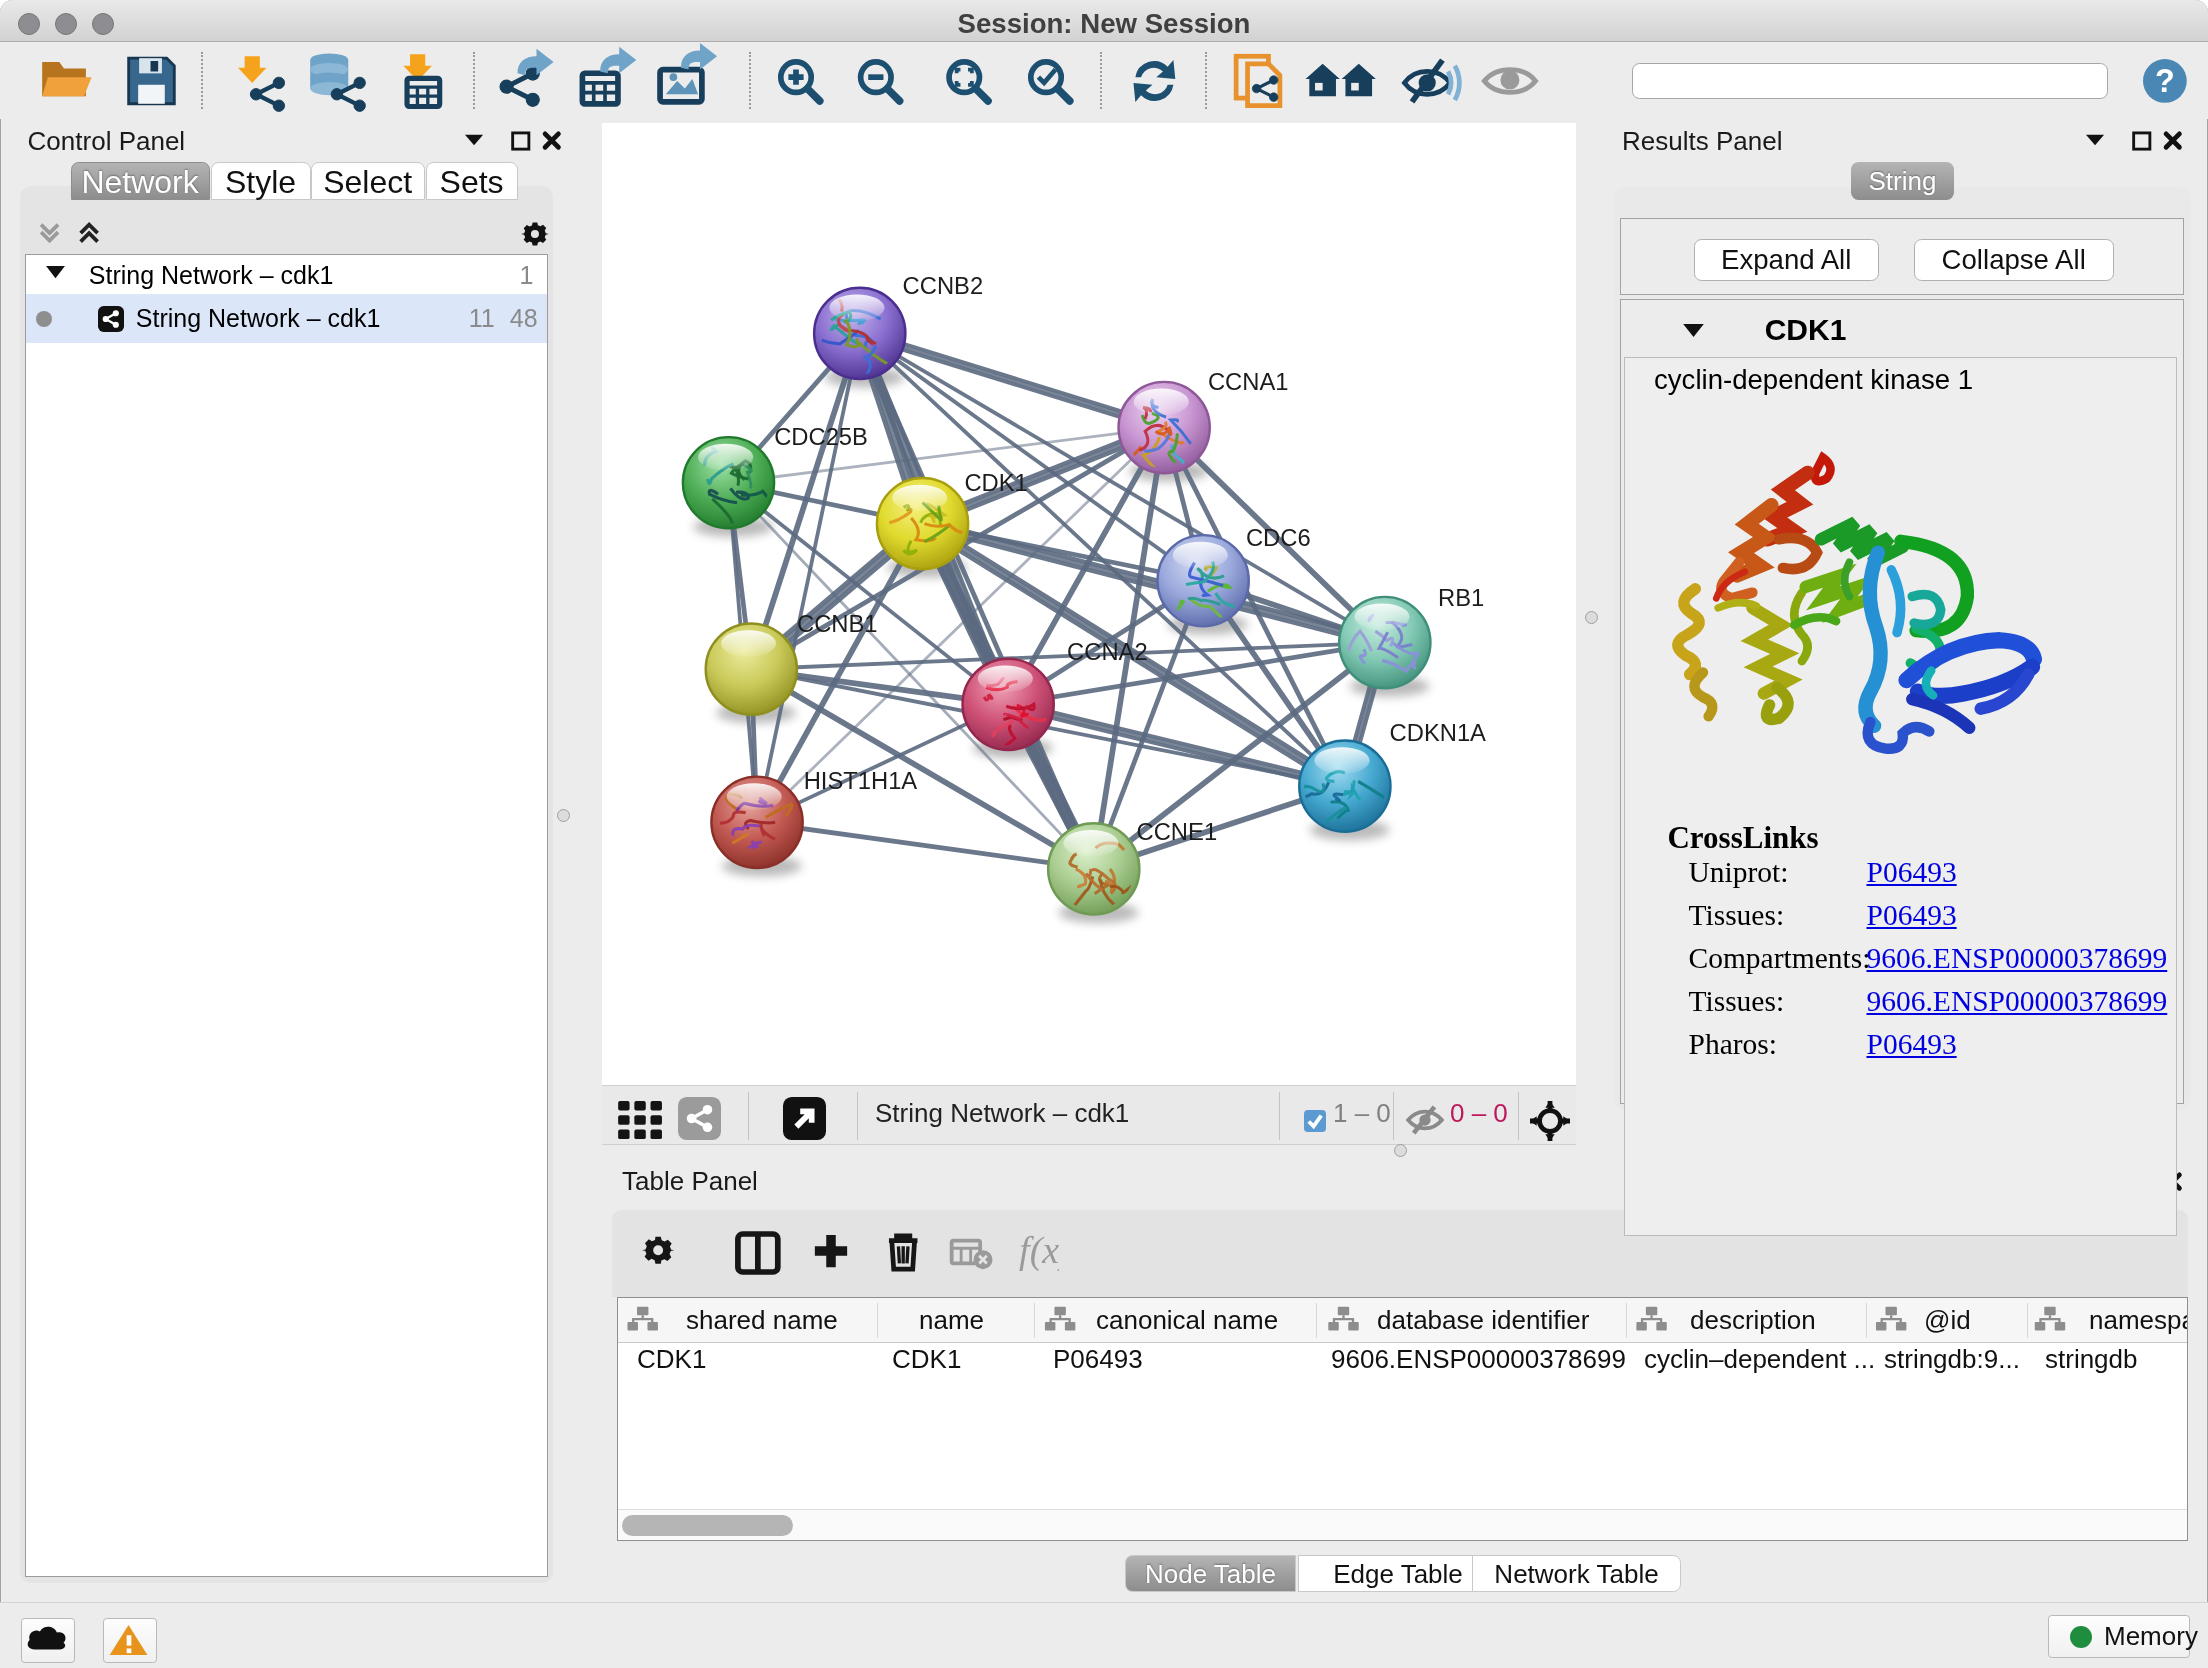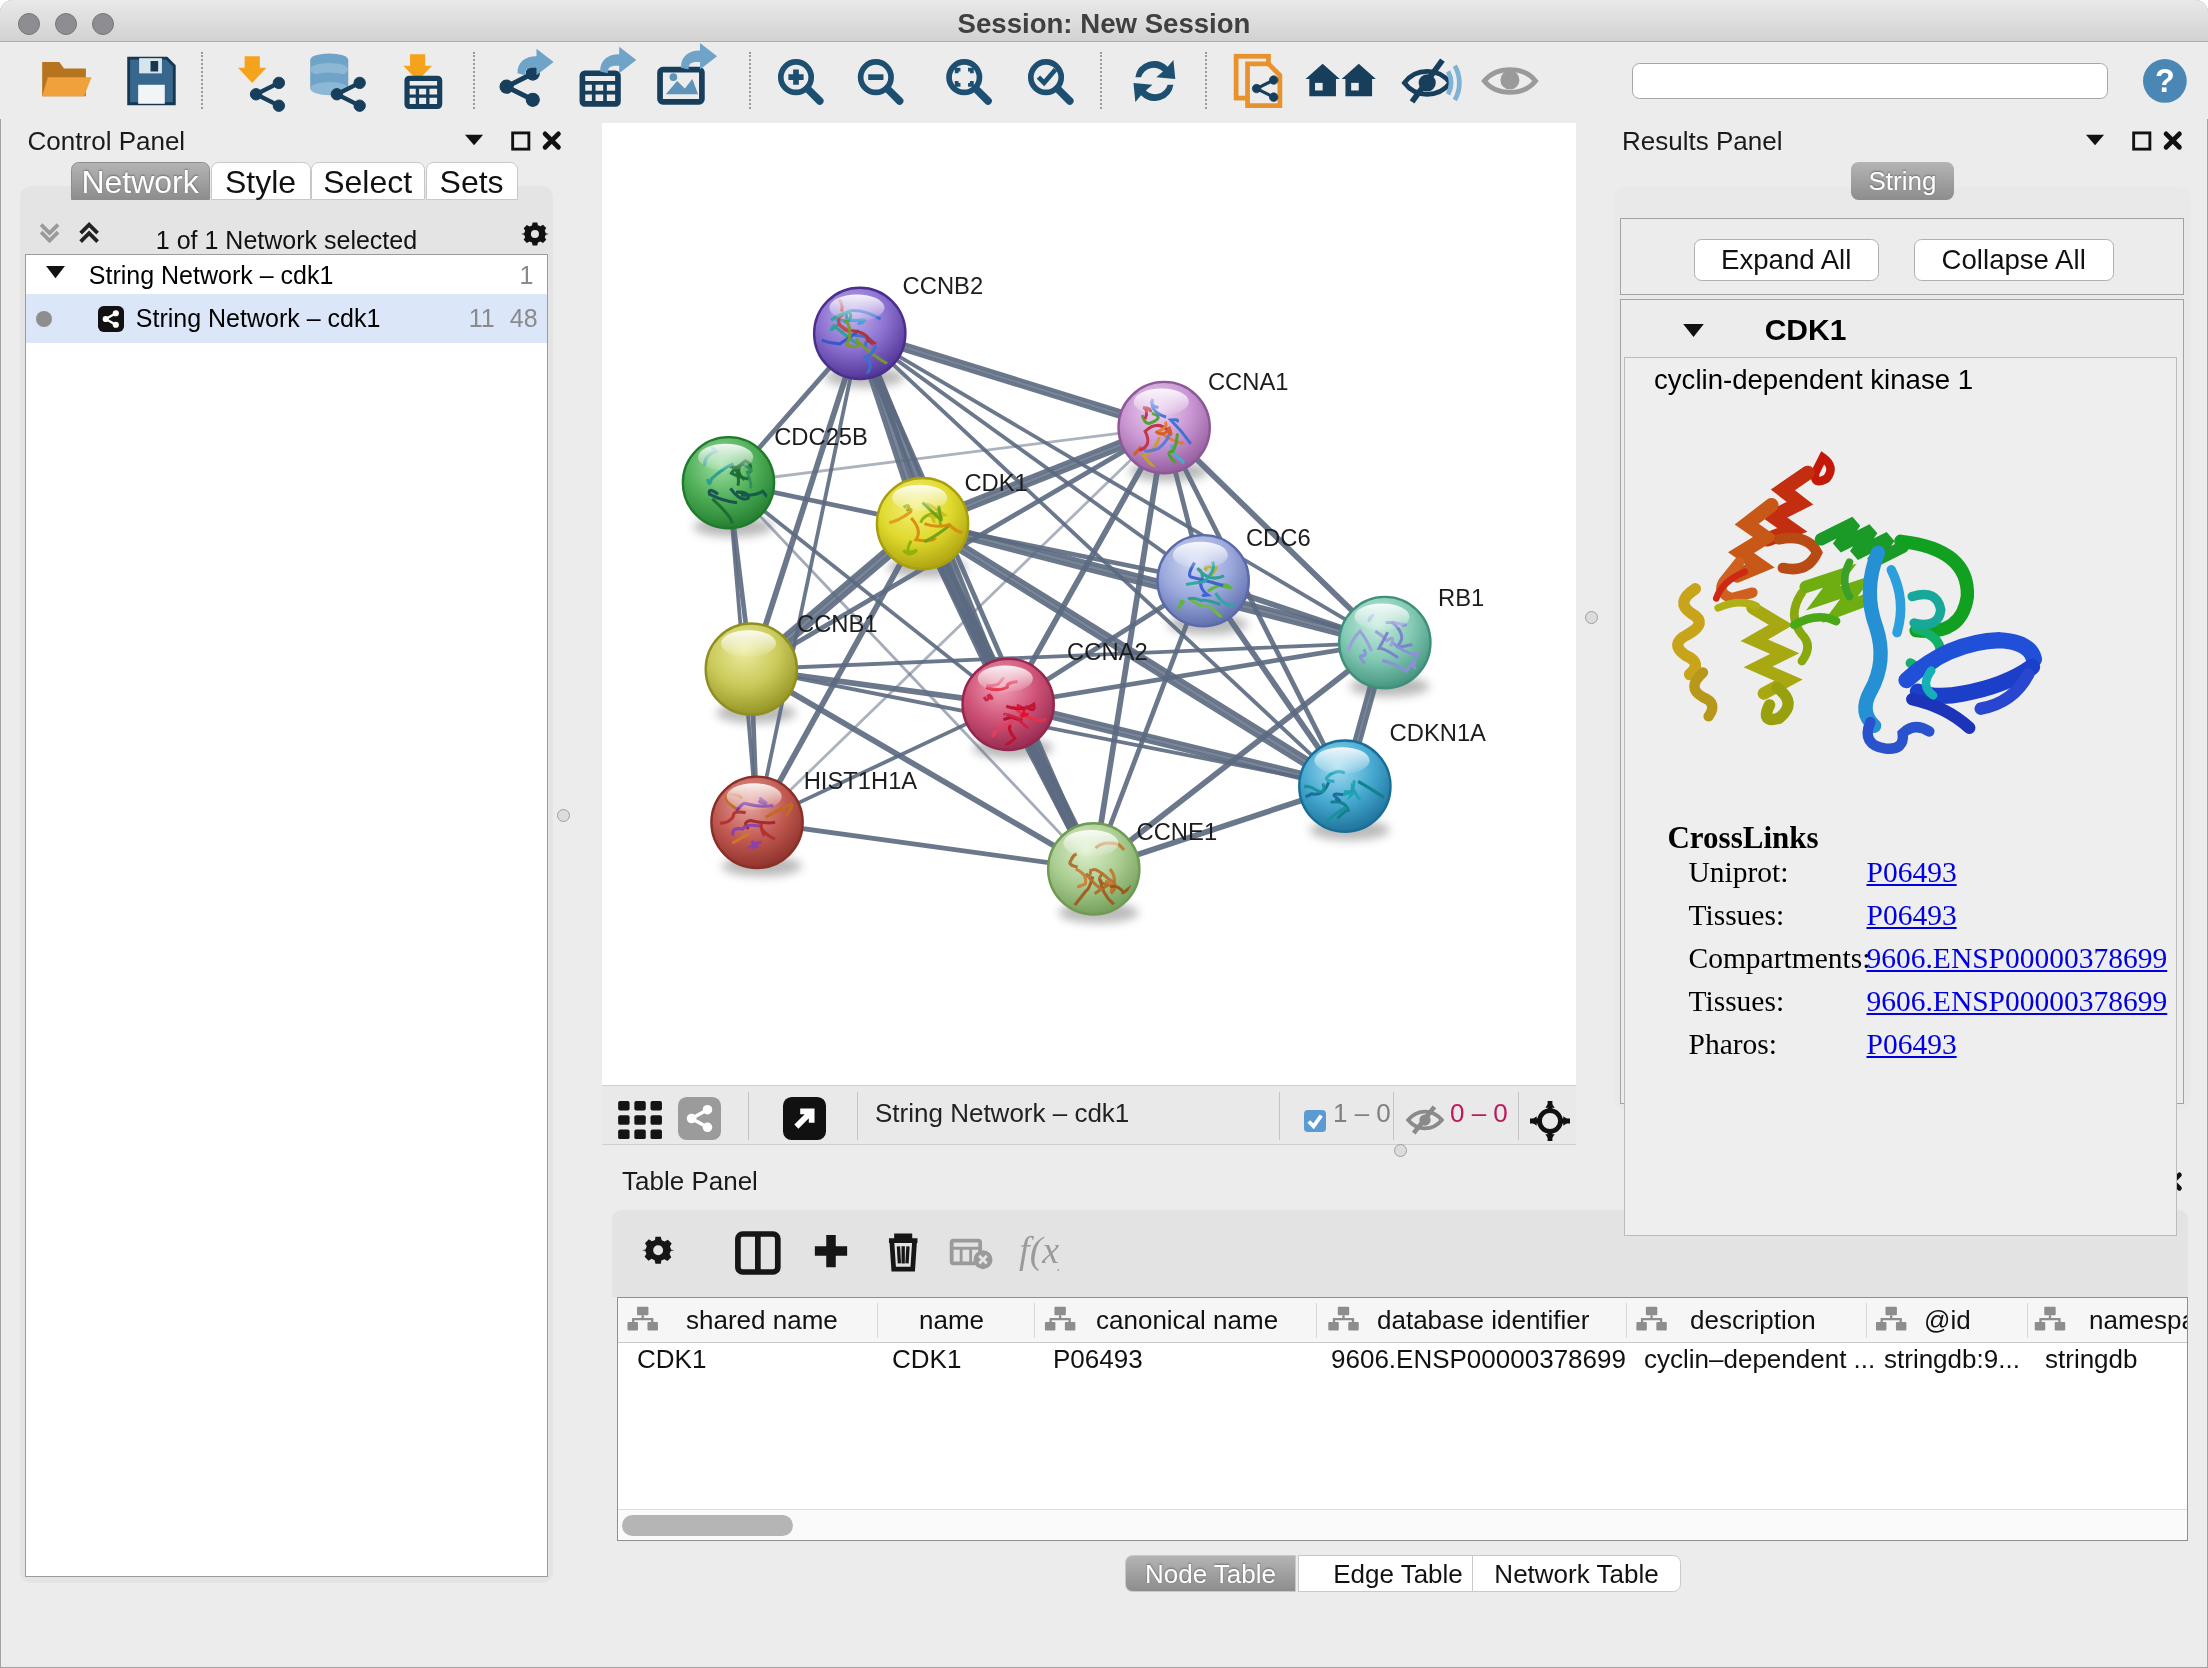--- a/index.html
+++ b/index.html
@@ -244,21 +244,20 @@
     <div class="wicons" style="position:absolute;left:457px;top:10.5px"><svg width="102" height="23" viewBox="0 0 107 24">
       <path d="M0 5 L19 5 L9.5 16 Z" fill="#111"></path>
       <rect x="50" y="3" width="17" height="17" fill="none" stroke="#111" stroke-width="3"></rect>
       <path d="M84 4 L98 18 M98 4 L84 18" stroke="#111" stroke-width="5" stroke-linecap="round"></path>
     </svg></div>
     <div class="tab tabsel" style="left:63px;top:43px;width:139px">Network</div>
     <div class="tab" style="left:203px;top:43px;width:100px">Style</div>
     <div class="tab" style="left:303px;top:43px;width:114px">Select</div>
     <div class="tab" style="left:418px;top:43px;width:92px">Sets</div>
     <div id="ctrlsection">
-      <div id="netheader">1 of 1 Network selected</div>
       <svg style="position:absolute;left:17px;top:33px" width="76" height="32" viewBox="0 0 80 34">
         <path d="M4 6 L13 15 L22 6 M4 14 L13 23 L22 14" stroke="#9a9a9a" stroke-width="4" fill="none"></path>
         <path d="M46 15 L55 6 L64 15 M46 24 L55 15 L64 24" stroke="#222" stroke-width="4" fill="none"></path>
       </svg>
       <svg style="position:absolute;left:500px;top:33px" width="30" height="30" viewBox="0 0 24 24">
         <path fill="#111" d="M12 8.5A3.5 3.5 0 1 0 12 15.5 3.5 3.5 0 1 0 12 8.5zM10 2h4l.6 2.5 2.2.9 2.2-1.3 2.8 2.8-1.3 2.2.9 2.2L24 12l-2.6.6-.9 2.2 1.3 2.2-2.8 2.8-2.2-1.3-2.2.9L14 22h-4l-.6-2.6-2.2-.9-2.2 1.3-2.8-2.8 1.3-2.2-.9-2.2L0 12l2.6-.6.9-2.2L2.2 7 5 4.2l2.2 1.3 2.2-.9z" transform="scale(.92) translate(1,1)"></path>
       </svg>
       <div id="netlist">
         <svg style="position:absolute;left:19px;top:8.6px" width="21" height="17" viewBox="0 0 22 18">
             <path d="M1 2 L21 2 L11 15 Z" fill="#111"></path>
@@ -832,14 +831,32 @@
       <div class="rcell" style="left:1427px">stringdb</div>
       <div id="tpscroll">
           <div id="tpthumb"></div>
         </div>
     </div>
     <div class="btab" style="left:535px;width:171px;line-height:37px;background:linear-gradient(#b4b4b4,#8d8d8d);color:#fff;border-radius:7.6px 0 0 7.6px;text-shadow:0 -1px 1.9px rgba(0,0,0,.35)">Node Table</div>
     <div class="btab" style="left:708px;width:200px;line-height:37px">Edge Table</div>
     <div class="btab" style="left:882px;width:209px;line-height:37px;border-radius:0 7.6px 7.6px 0">Network Table</div>
   </div>
 
+  <div id="statusbar" class="abs">
+    <div class="sbtn" style="left:21px;top:15px;width:54px;height:45px">
+      <svg width="50" height="41" viewBox="0 0 53 43">
+          <path d="M14 32 C6 32 4 26 8 22 C6 14 14 10 19 13 C22 6 34 6 37 14 C45 12 49 20 44 25 C48 28 45 32 40 32 Z" fill="#111"></path>
+        </svg>
+    </div>
+    <div class="sbtn" style="left:103px;top:15px;width:54px;height:45px">
+      <svg width="50" height="41" viewBox="0 0 53 43">
+          <path d="M26 6 L46 38 L6 38 Z" fill="#e8941c"></path>
+          <rect x="24" y="17" width="5" height="11" fill="#fff"></rect>
+          <rect x="24" y="31" width="5" height="5" fill="#fff"></rect>
+        </svg>
+    </div>
+    <div class="sbtn" style="left:2048px;top:12.4px;width:142px;height:43px">
+      <div style="position:absolute;left:21px;top:9.5px;width:22px;height:22px;border-radius:50%;background:#1e8e3e"></div>
+      <div style="position:absolute;left:55px;top:4.8px;font-size:26px;color:#111">Memory</div>
+    </div>
+  </div>
 </div>
 
 
 </body></html>

